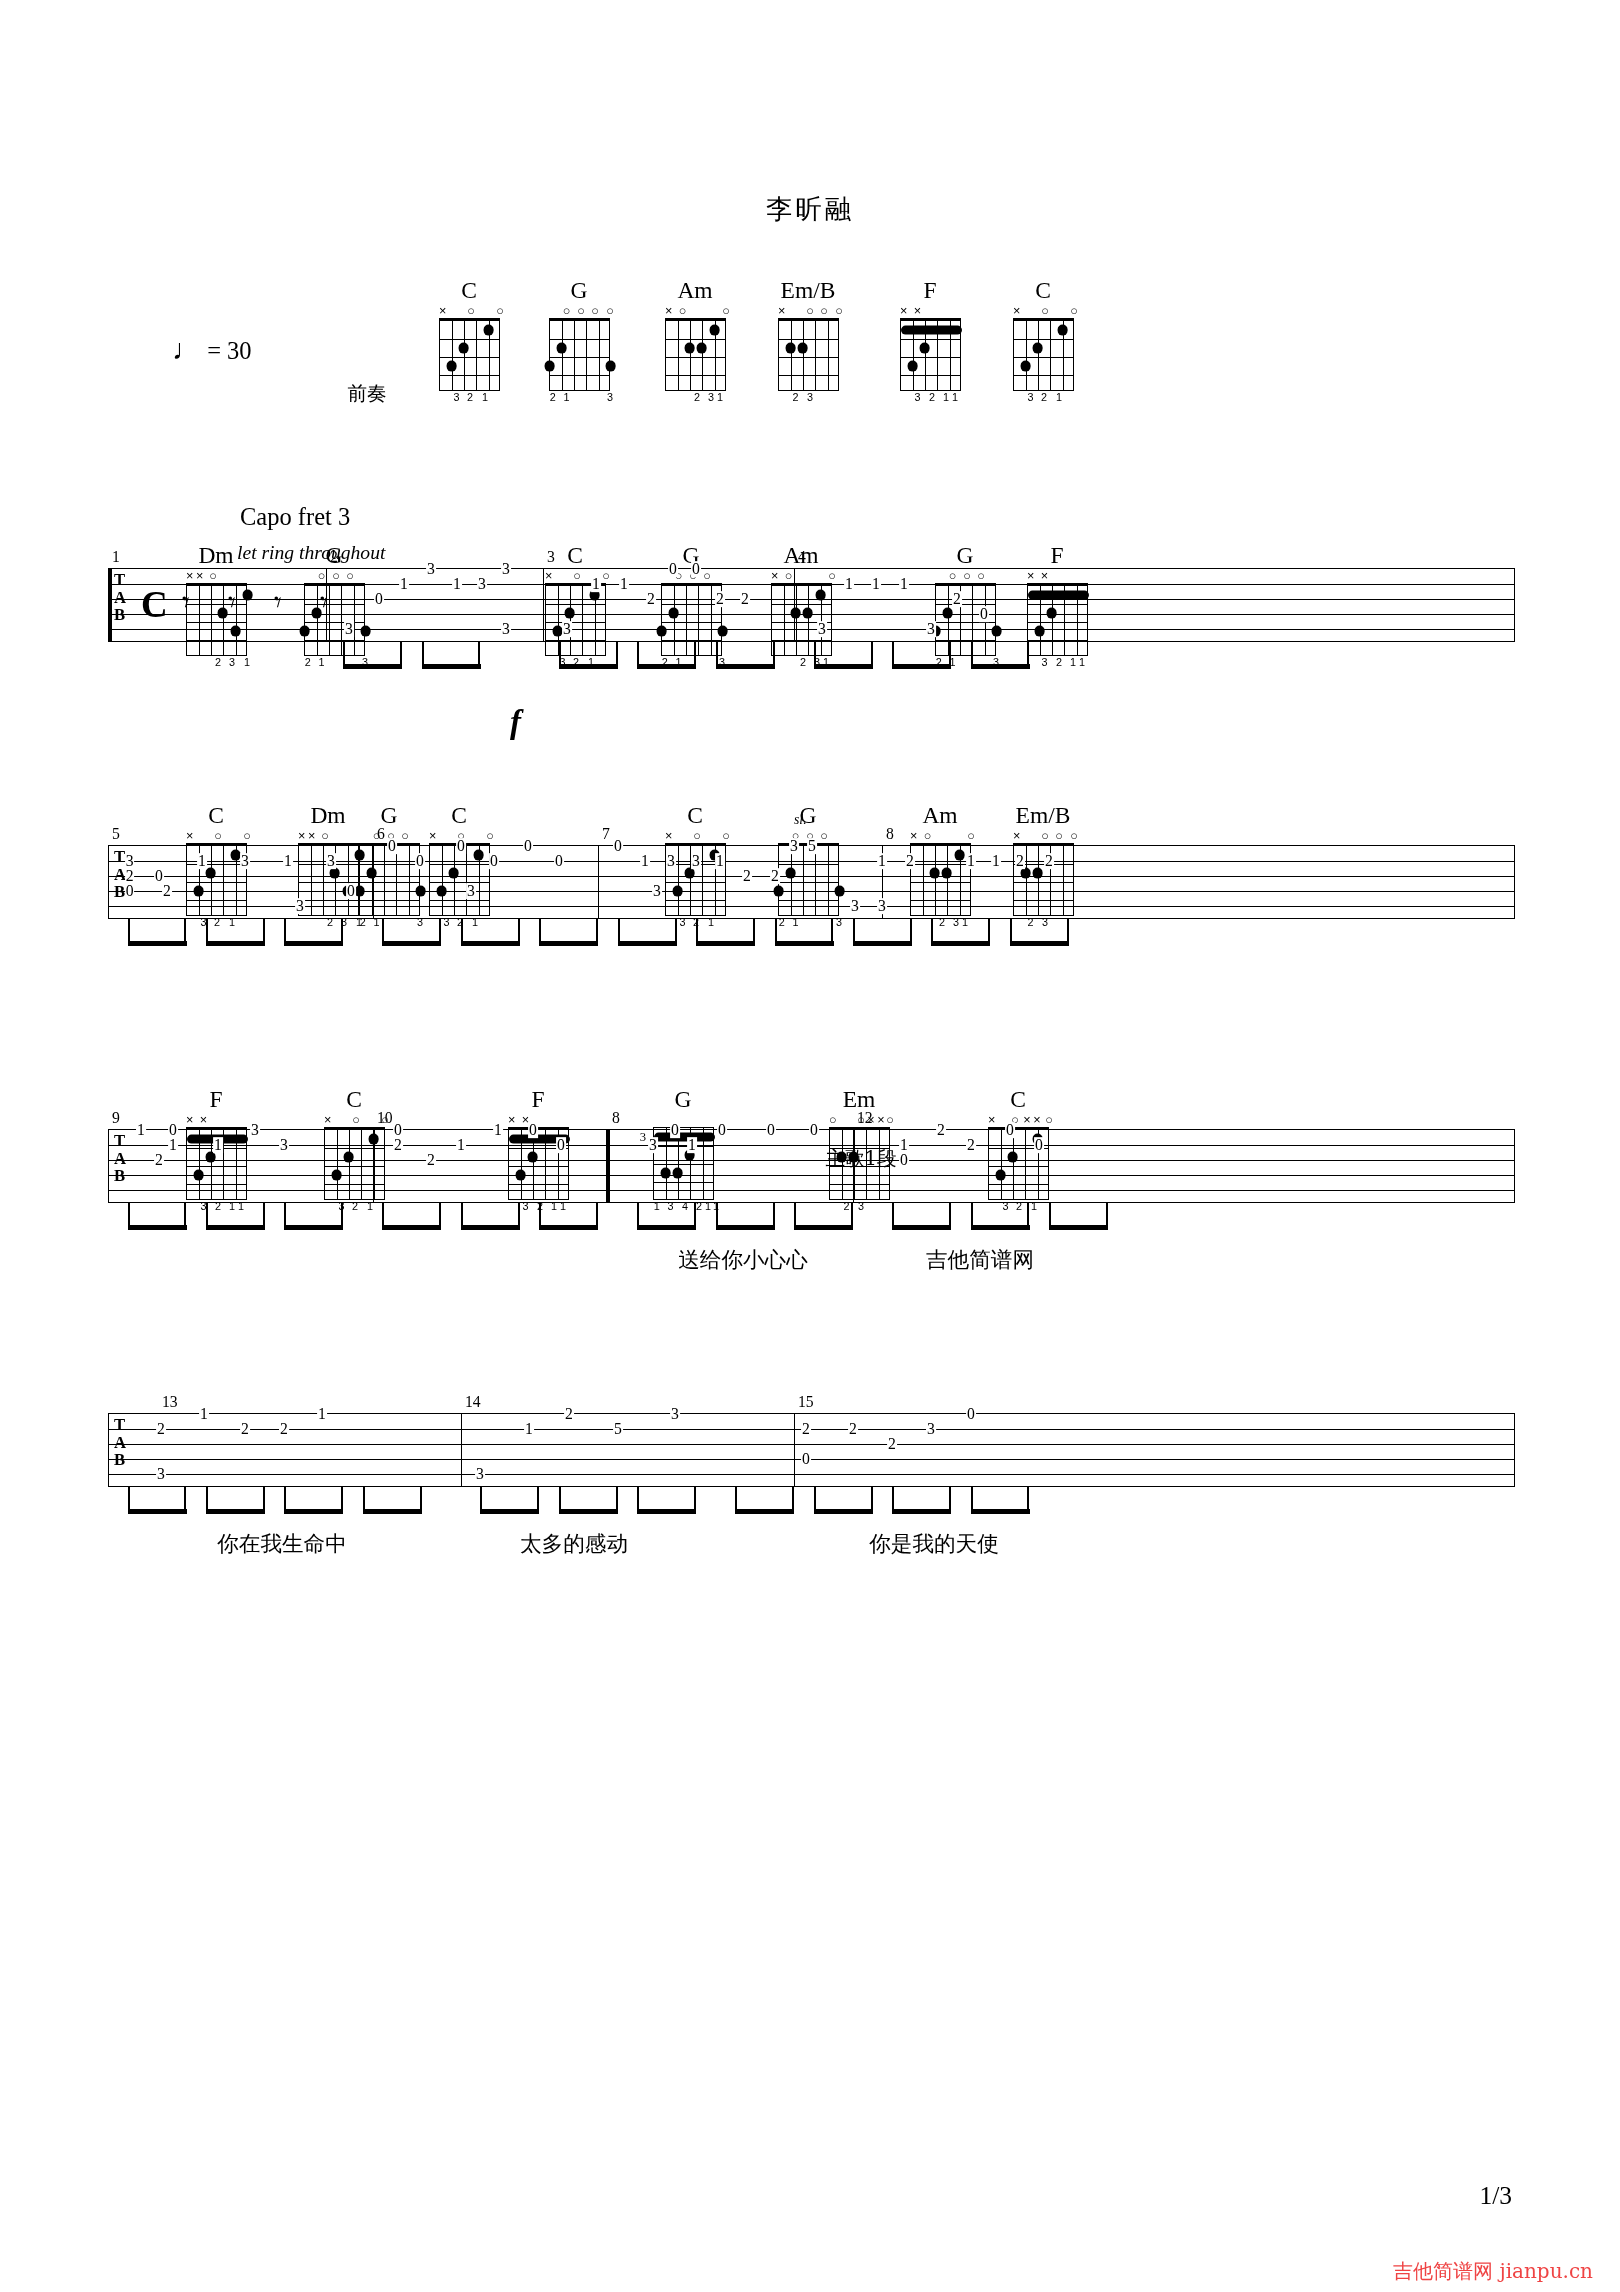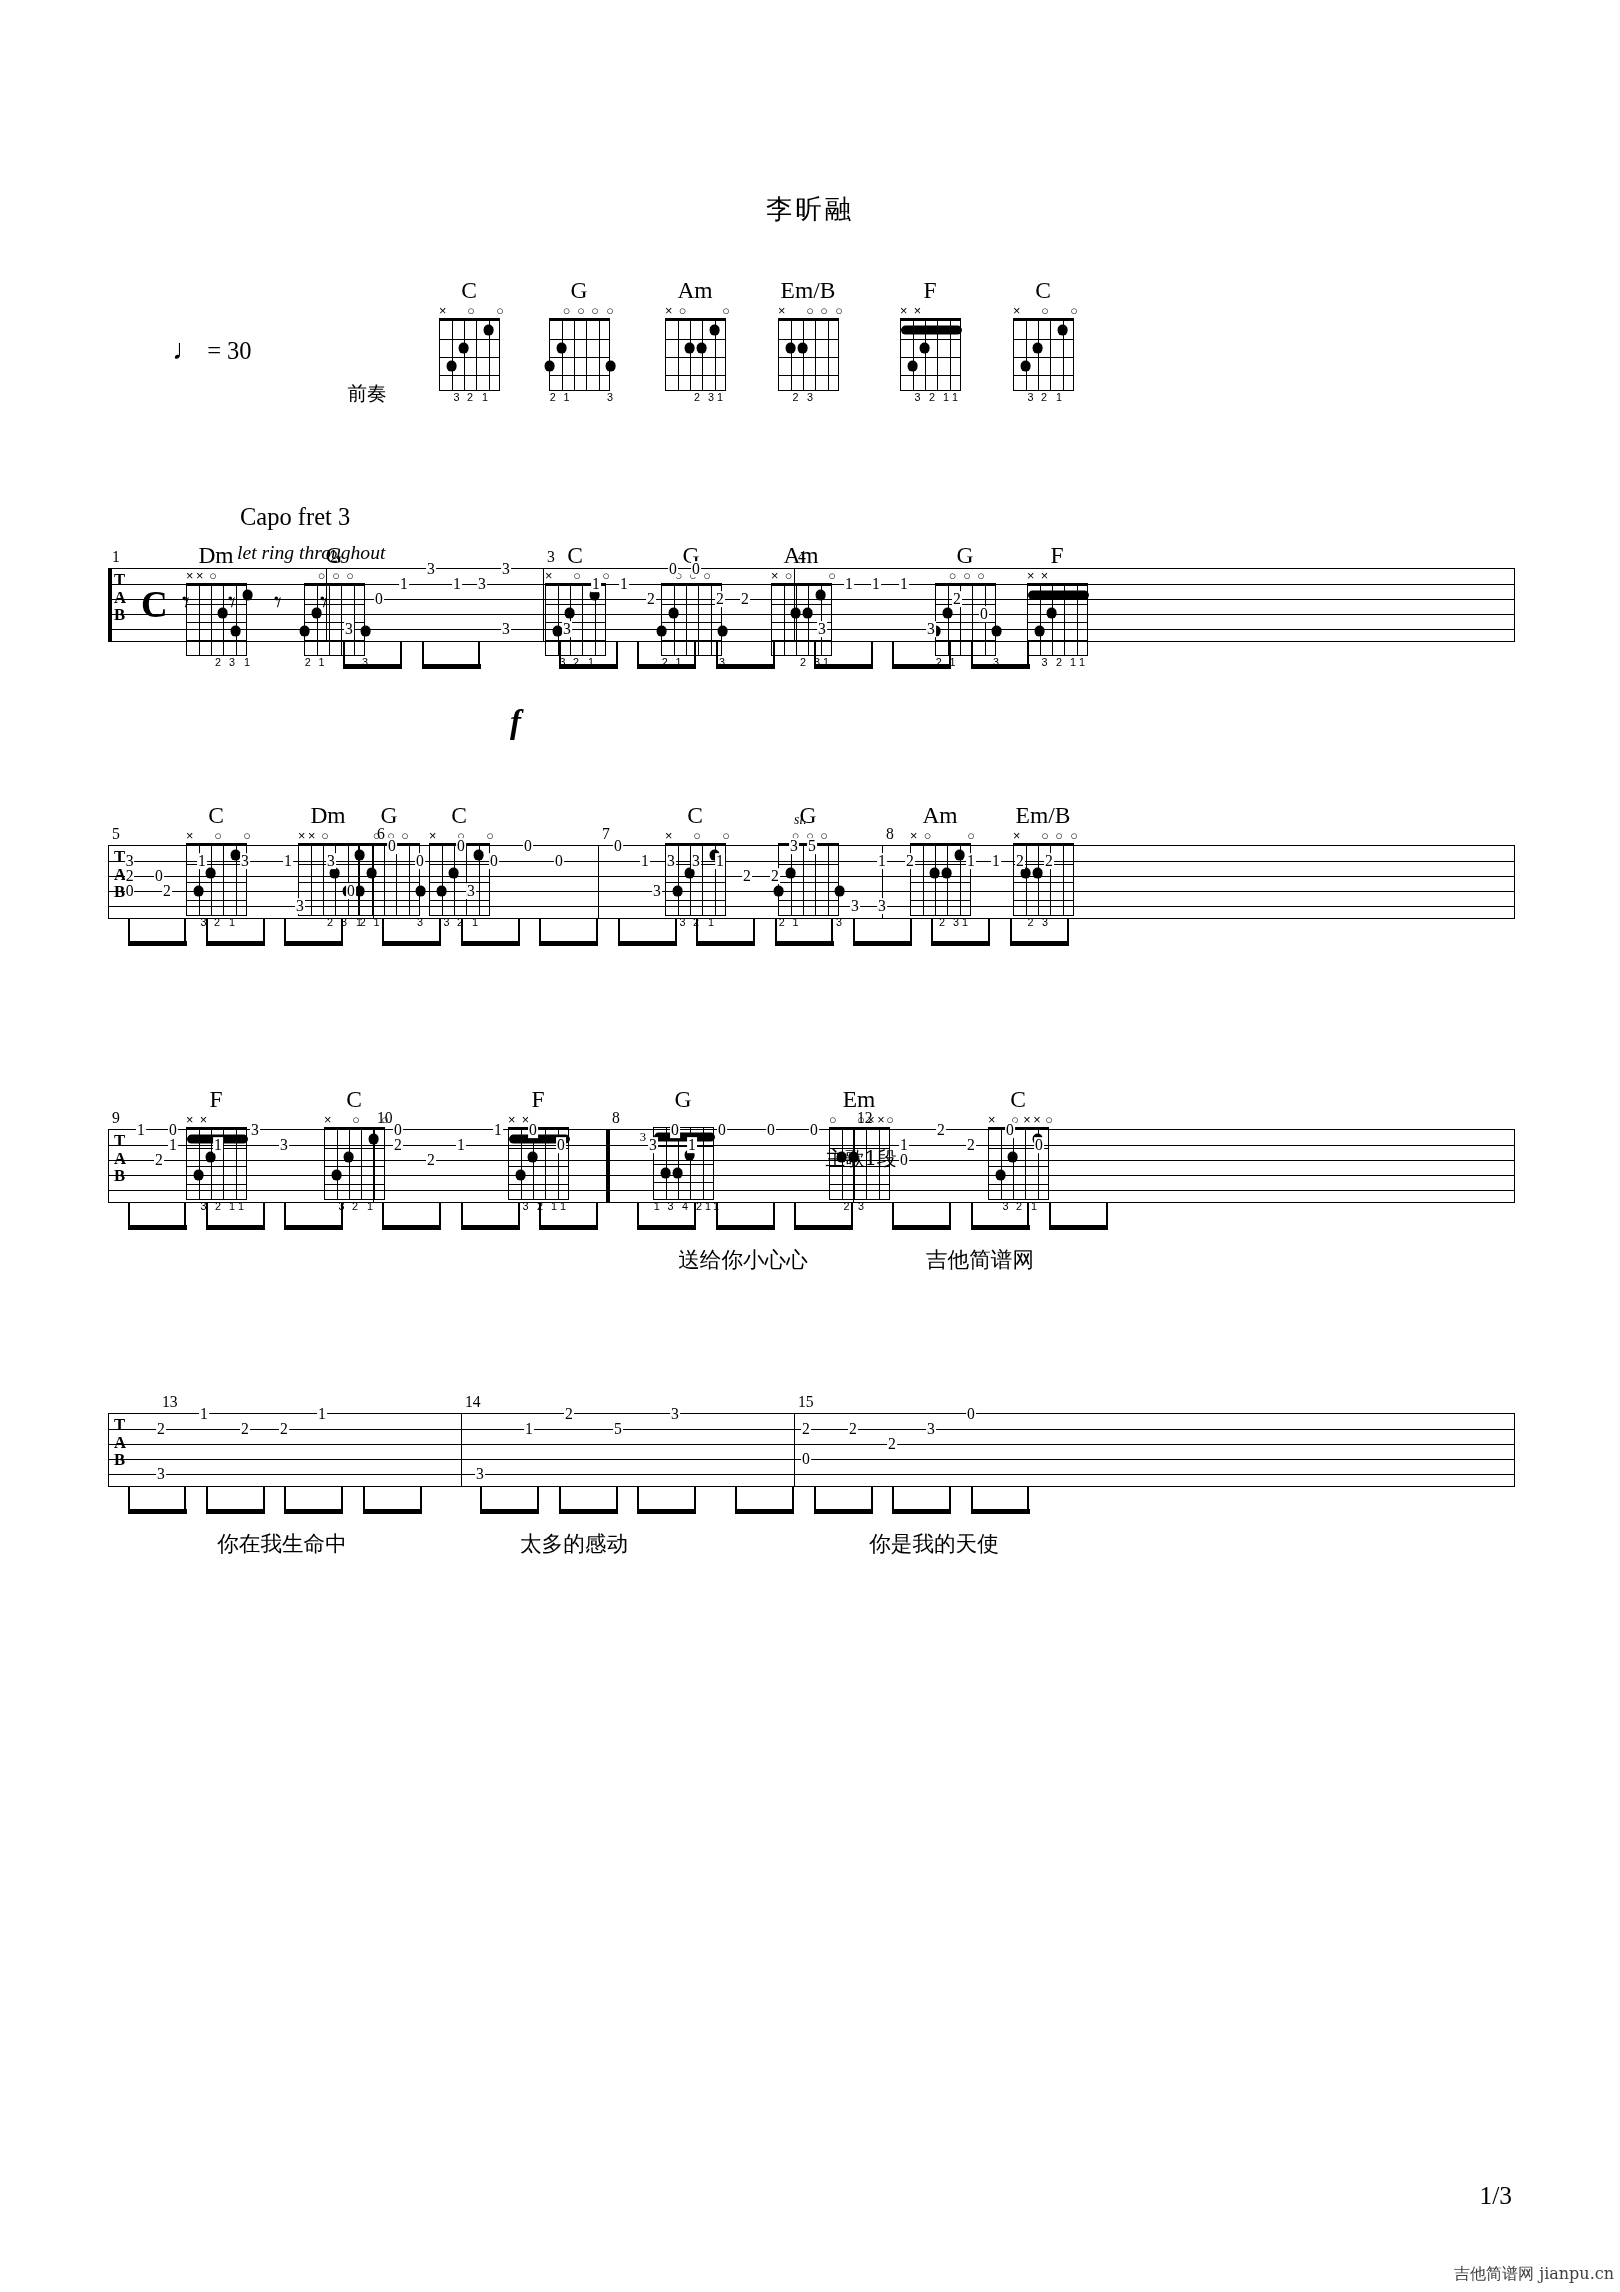--- a/index.html
+++ b/index.html
@@ -12,21 +12,21 @@
   .credits{position:absolute;top:202px;right:108px;text-align:left;font-size:20.6px;line-height:1.55;font-family:"DejaVu Serif",serif;}
   .credits div{white-space:pre;}
 
   .tempo{position:absolute;top:333px;left:172px;font-size:24.5px;font-family:"Liberation Serif",serif;}
   .tempo .note{font-size:29px;}
   .capo{position:absolute;top:503px;left:240px;font-size:24.5px;font-family:"Liberation Serif",serif;}
   .letring{position:absolute;top:542px;left:237px;font-size:19.6px;font-style:italic;font-family:"Liberation Serif",serif;}
   .dyn{position:absolute;top:704px;left:510px;font-size:33px;font-style:italic;font-weight:bold;font-family:"Liberation Serif",serif;}
   .sectionlabel{font-size:19.6px;font-family:"DejaVu Serif",serif;text-align:center;position:absolute;}
   .pagenum{position:absolute;right:108px;top:2181px;font-size:25.5px;font-family:"Liberation Serif",serif;}
-  .watermark{position:absolute;right:6px;bottom:7.8px;font-size:16px;color:#404040;font-family:"DejaVu Serif",serif;}
+  .watermark{position:absolute;right:27px;bottom:7.8px;font-size:20px;color:#ef4444;font-family:"DejaVu Serif",serif;}
 
   
   .chord{position:absolute;width:76px;}
   .chord .cname{text-align:center;font-size:23.5px;font-family:"Liberation Serif",serif;line-height:1;margin-bottom:2.9px;}
   .chord .omx{height:12.7px;position:relative;}
   .chord .omx span{position:absolute;font-size:12.7px;line-height:12.7px;transform:translateX(-50%);font-family:"Liberation Sans",sans-serif;}
   .grid{position:relative;width:61px;height:73px;margin:0 auto;border:1px solid #000;border-top-width:1px;box-sizing:border-box;}
   .grid.nut{border-top:3.9px solid #000;}
   .grid .v{position:absolute;top:0;bottom:0;width:1px;background:#000;}
   .grid .h{position:absolute;left:0;right:0;height:1px;background:#000;}

